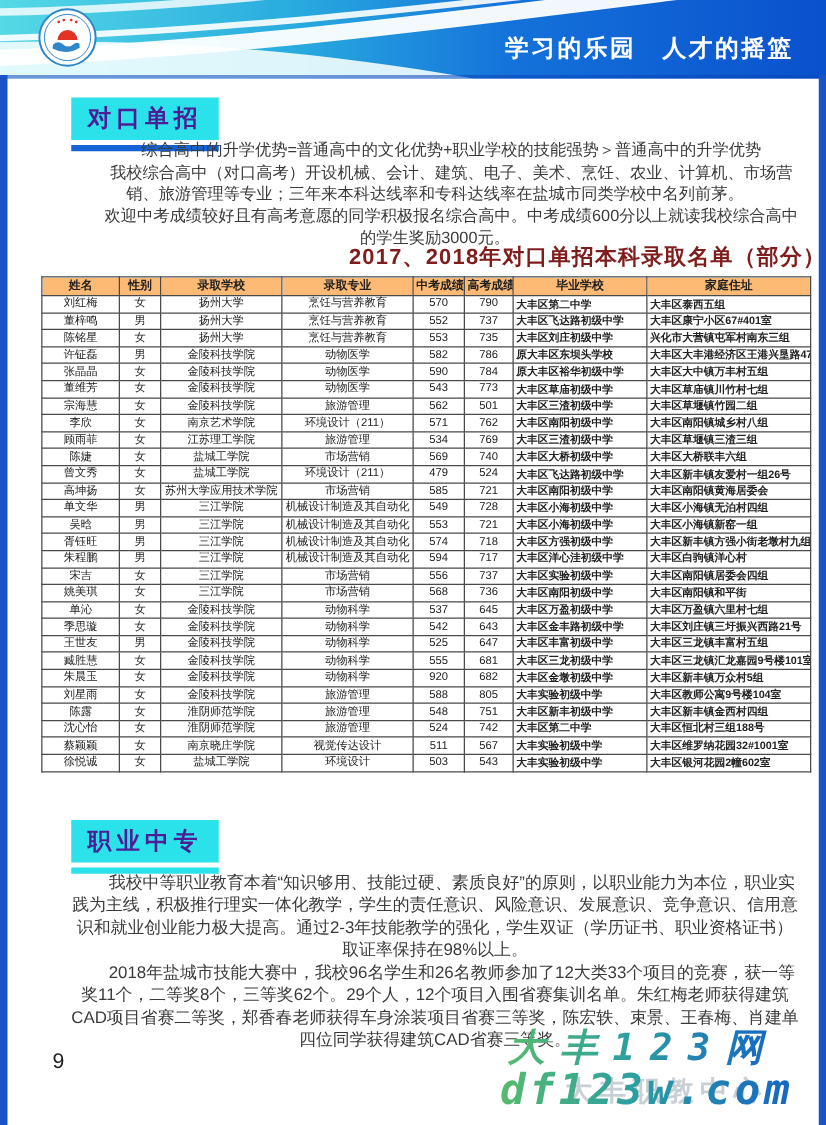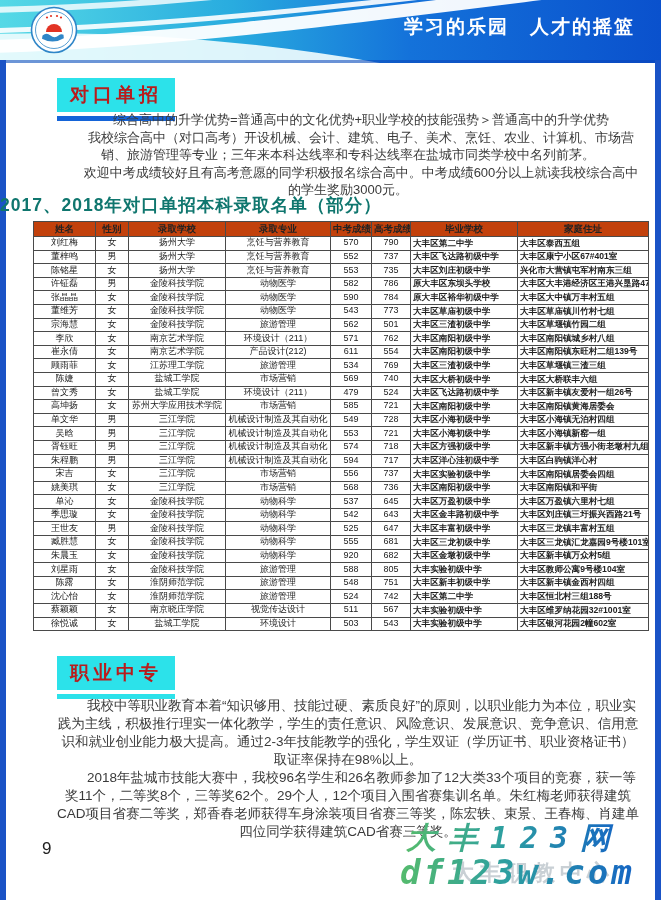--- a/index.html
+++ b/index.html
@@ -1,48 +1,48 @@
 <!DOCTYPE html>
 <html><head>
 <meta charset="utf-8">
 <style>
   html,body{margin:0;padding:0;background:#ffffff;}
   .page{position:relative;width:661px;height:900px;background:#ffffff;overflow:hidden;
         font-family:"Liberation Sans","DejaVu Sans",sans-serif;color:#333;}
   
   .banner{position:absolute;left:0;top:0;width:661px;height:63px;}
   .banner svg{display:block;}
-  .slogan{position:absolute;right:26px;top:14px;font-size:19px;font-weight:bold;color:#ffffff;
+  .slogan{position:absolute;right:26px;top:26px;font-size:19px;font-weight:bold;color:#ffffff;
           letter-spacing:2px;white-space:nowrap;text-align:center;}
   .logo{position:absolute;left:30px;top:6px;width:48px;height:48px;}
   
   .edge{position:absolute;top:60px;bottom:0;width:6px;background:#1a53c6;}
   .edge.l{left:0;} .edge.r{right:0;}
   
   .sec{position:absolute;left:57px;width:118px;}
-  .sec .box{background:#2ce2ea;color:#b91c1c;font-weight:bold;font-size:19px;text-align:center;
+  .sec .box{background:#2ce2ea;color:#4c1d95;font-weight:bold;font-size:19px;text-align:center;
             padding:4px 0;letter-spacing:4px;}
   .sec .bar{height:5px;margin-top:4px;}
   .sec1{top:78px;} .sec1 .bar{background:#1464d8;}
   .sec2{top:656px;} .sec2 .bar{background:#2ce2ea;}
   
   .paras{position:absolute;left:55px;width:586px;}
   .paras p{margin:0;text-indent:2em;color:#3a3a3a;text-align:center;}
   .paras.pk{top:111px;font-size:13px;line-height:17.5px;}
   .paras.zz{top:697px;font-size:13.5px;line-height:18px;}
   
-  .red-title{position:absolute;left:0;top:193px;width:661px;text-align:left;
-             font-size:17.5px;font-weight:bold;color:#0f766e;letter-spacing:1px;}
+  .red-title{position:absolute;left:0;top:193px;width:661px;text-align:right;
+             font-size:17.5px;font-weight:bold;color:#7f1d1d;letter-spacing:1px;}
   
   table.adm{position:absolute;left:33px;top:221px;width:615px;border-collapse:collapse;
             table-layout:fixed;}
   table.adm th,table.adm td{border:1px solid #4a4a4a;padding:0 2px;height:12.6px;
             font-size:9px;line-height:1.1;color:#222;text-align:center;white-space:nowrap;
             overflow:hidden;font-weight:normal;}
-  table.adm th{font-weight:bold;font-size:9.5px;height:14px;background:#c2410c;}
+  table.adm th{font-weight:bold;font-size:9.5px;height:14px;background:#fdba74;}
   table.adm td.al{text-align:left;font-size:8.6px;font-weight:bold;}
   
   .pagenum{position:absolute;left:42px;top:839px;font-size:17px;color:#222;}
   .wm{position:absolute;font-family:"DejaVu Sans Mono","Liberation Mono",monospace;
       font-weight:bold;font-style:italic;
       background:linear-gradient(90deg,#55bb6d 0%,#2d9fa0 45%,#1565c4 100%);
       -webkit-background-clip:text;background-clip:text;color:transparent;white-space:nowrap;}
   .wm1{left:406px;top:818px;font-size:30px;letter-spacing:12px;text-align:center;}
   .wm2{left:400px;top:852px;font-size:34px;letter-spacing:3px;}
   .wm-ghost{position:absolute;left:452px;top:858px;font-size:22px;letter-spacing:5px;
@@ -197,30 +197,20 @@
           <td>李欣</td>
           <td>女</td>
           <td>南京艺术学院</td>
           <td>环境设计（211）</td>
           <td>571</td>
           <td>762</td>
           <td class="al">大丰区南阳初级中学</td>
           <td class="al">大丰区南阳镇城乡村八组</td>
         </tr>
         <tr>
-          <td>崔永倩</td>
-          <td>女</td>
-          <td>南京艺术学院</td>
-          <td>产品设计(212)</td>
-          <td>611</td>
-          <td>554</td>
-          <td class="al">大丰区南阳初级中学</td>
-          <td class="al">大丰区南阳镇东旺村二组139号</td>
-        </tr>
-        <tr>
           <td>顾雨菲</td>
           <td>女</td>
           <td>江苏理工学院</td>
           <td>旅游管理</td>
           <td>534</td>
           <td>769</td>
           <td class="al">大丰区三渣初级中学</td>
           <td class="al">大丰区草堰镇三渣三组</td>
         </tr>
         <tr>

